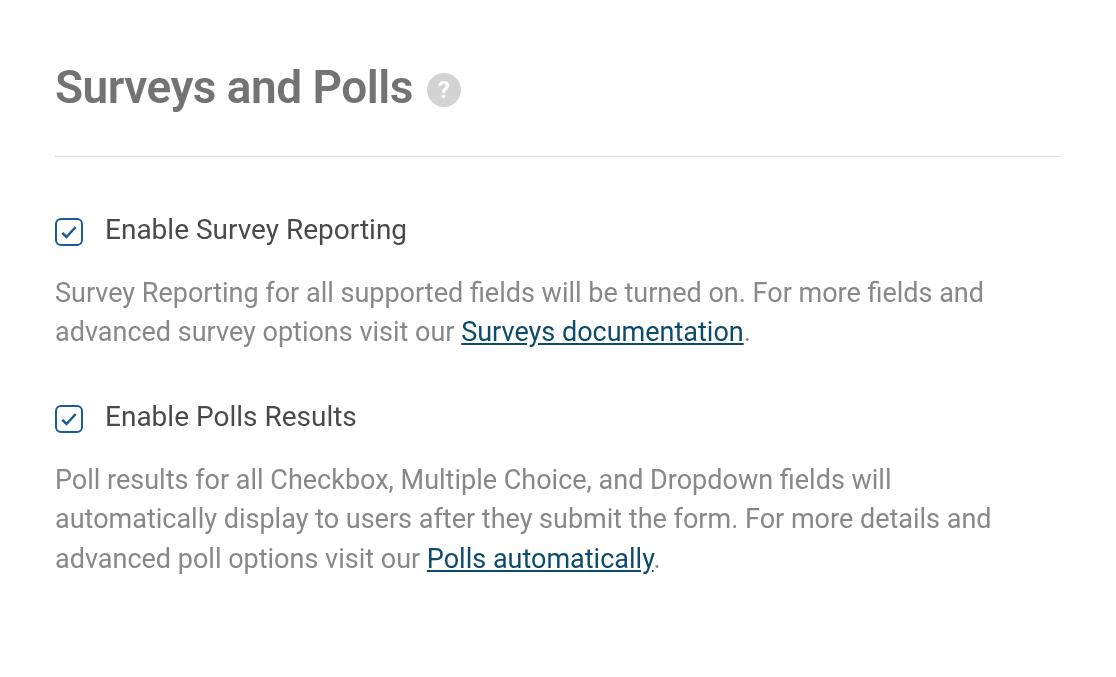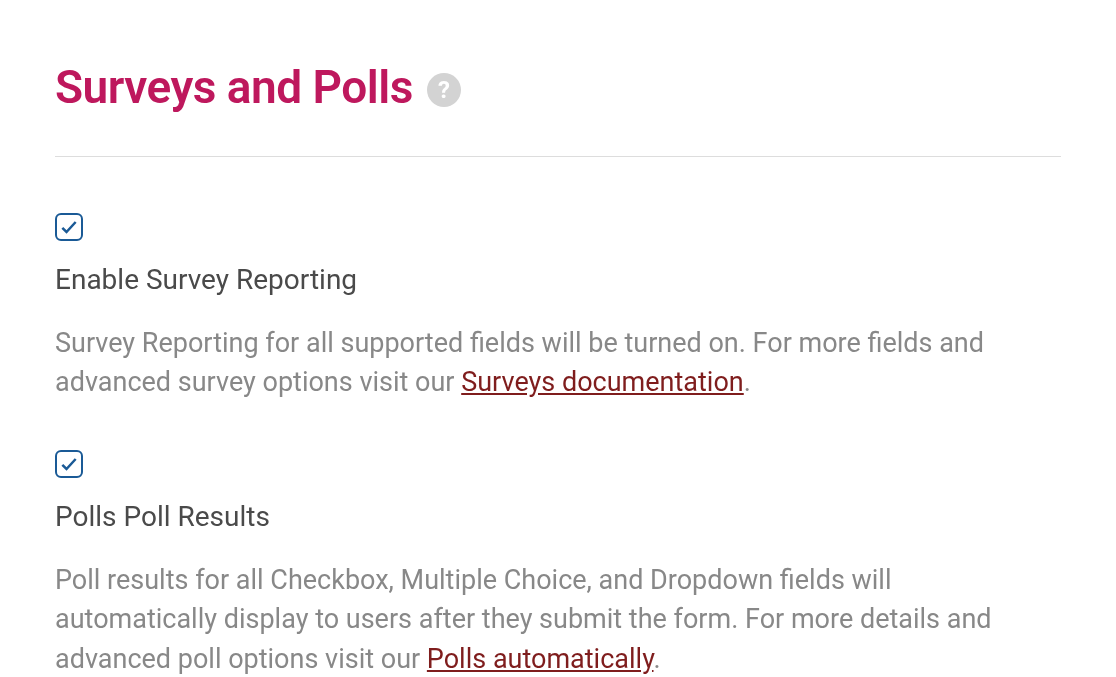--- a/index.html
+++ b/index.html
@@ -19,44 +19,43 @@
       display: flex;
       align-items: center;
       gap: 14px;
       padding-bottom: 42px;
       border-bottom: 1px solid #ddd;
       margin-bottom: 56px;
     }
     h1 {
       font-size: 46px;
       font-weight: 600;
-      color: #be185d;
+      color: #737373;
       letter-spacing: -0.5px;
     }
     .help-icon {
       width: 34px;
       height: 34px;
       border-radius: 50%;
       background: #d3d3d3;
       color: #fff;
       display: inline-flex;
       align-items: center;
       justify-content: center;
       font-weight: 700;
       font-size: 24px;
       cursor: pointer;
       flex-shrink: 0;
       margin-top: 6px;
     }
     .option-row {
       display: flex;
-      align-items: flex-start;
+      align-items: flex-end;
       gap: 22px;
       margin-bottom: 28px;
-      flex-direction: column;
     }
     .checkbox {
       width: 28px;
       height: 28px;
       border: 2px solid #1a5a96;
       border-radius: 6px;
       display: flex;
       align-items: center;
       justify-content: center;
       cursor: pointer;
@@ -76,21 +75,21 @@
       cursor: pointer;
     }
     .description {
       font-size: 27px;
       color: #888;
       line-height: 1.45;
       margin-bottom: 48px;
       max-width: 970px;
     }
     .description a {
-      color: #7f1d1d;
+      color: #0c4a6e;
       text-decoration: underline;
     }
   </style>
 </head>
 <body>
 
 <div class="heading-row">
   <h1>Surveys and Polls</h1>
   <span class="help-icon">?</span>
 </div>
@@ -106,17 +105,17 @@
 <p class="description">
   <span>Survey Reporting for all supported fields will be turned on. For more fields and advanced survey options visit our </span><a href="#">Surveys documentation</a><span>.</span>
 </p>
 
 <div class="option-row">
   <div class="checkbox">
     <svg viewBox="0 0 24 24">
         <polyline points="4 13 9 18 20 6"></polyline>
       </svg>
   </div>
-  <label class="option-label">Polls Poll Results</label>
+  <label class="option-label">Enable Polls Results</label>
 </div>
 <p class="description">
   <span>Poll results for all Checkbox, Multiple Choice, and Dropdown fields will automatically display to users after they submit the form. For more details and advanced poll options visit our </span><a href="#">Polls automatically</a><span>.</span>
 </p>
 
 </body></html>

